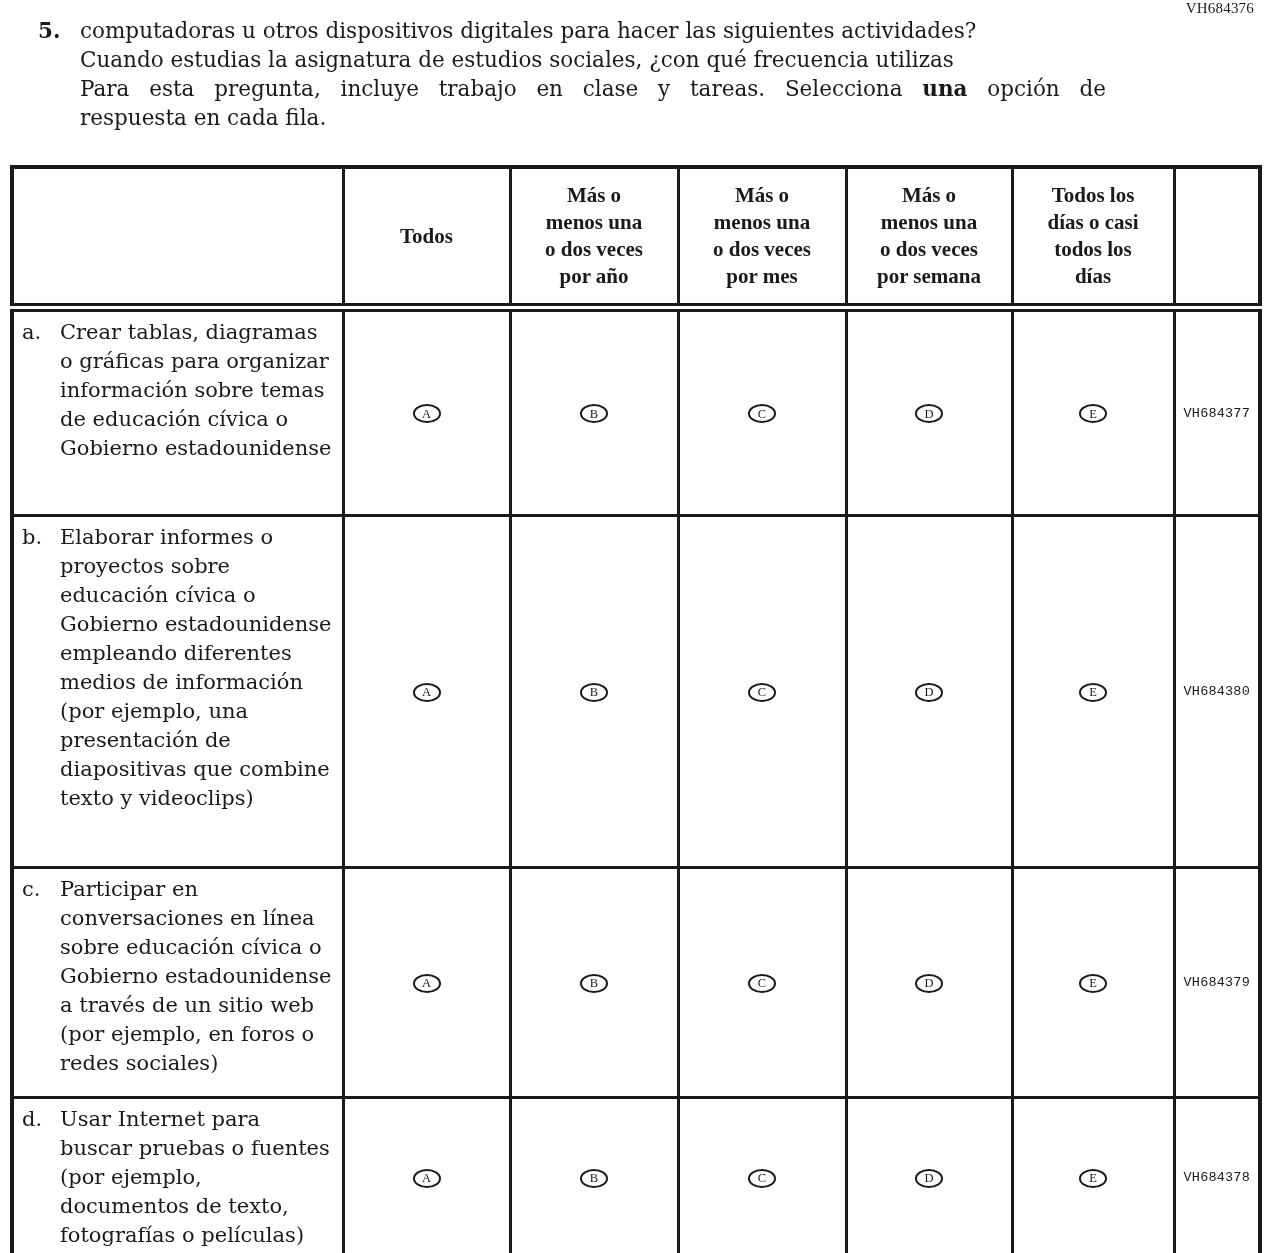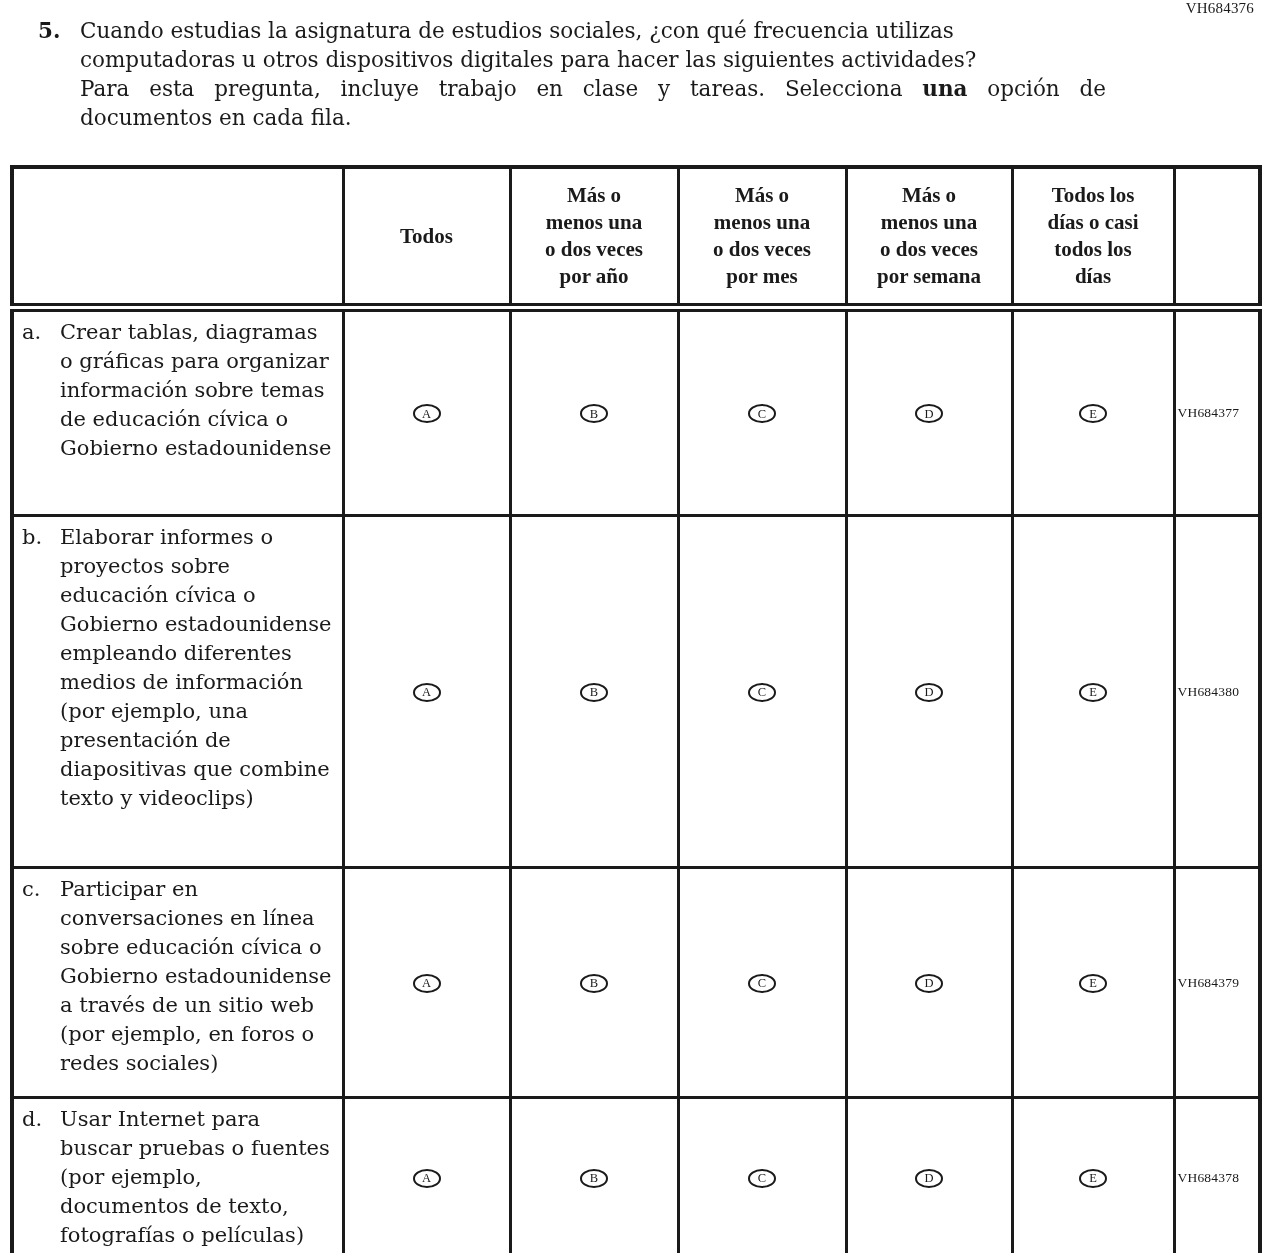--- a/index.html
+++ b/index.html
@@ -90,43 +90,44 @@
     border: 2px solid #1a1a1a;
     border-radius: 50%;
     font-family: "Liberation Serif", serif;
     font-size: 12.5px;
     line-height: 1;
     box-sizing: border-box;
     cursor: pointer;
     background: #fff;
   }
   td.code {
+    text-align: center;
     vertical-align: middle;
-    font-family: Liberation Serif, serif;
+    font-family: Liberation Mono, monospace;
     font-size: 13.5px;
     padding: 0 2px;
     letter-spacing: 0.2px;
   }
   tr.row-a { height: 208px; }
   tr.row-b { height: 352px; }
   tr.row-c { height: 230px; }
   tr.row-d { height: 148px; }
 </style>
 </head>
 <body>
 
 <div class="page-code">VH684376</div>
 
 <div class="question">
   <div class="q-num">5.</div>
   <div class="q-body">
+    <div class="q-line">computadoras u otros dispositivos digitales para hacer las siguientes actividades?</div>
     <div class="q-line">Cuando estudias la asignatura de estudios sociales, ¿con qué frecuencia utilizas</div>
-    <div class="q-line">computadoras u otros dispositivos digitales para hacer las siguientes actividades?</div>
     <div class="q-line jline"><span>Para esta pregunta, incluye trabajo en clase y tareas. Selecciona </span><span class="bold">una</span><span> opción de</span></div>
-    <div class="q-line">documentos en cada fila.</div>
+    <div class="q-line">respuesta en cada fila.</div>
   </div>
 </div>
 
 <table class="qtable">
   <colgroup>
     <col style="width:331px">
     <col style="width:167px">
     <col style="width:168px">
     <col style="width:168px">
     <col style="width:166px">

